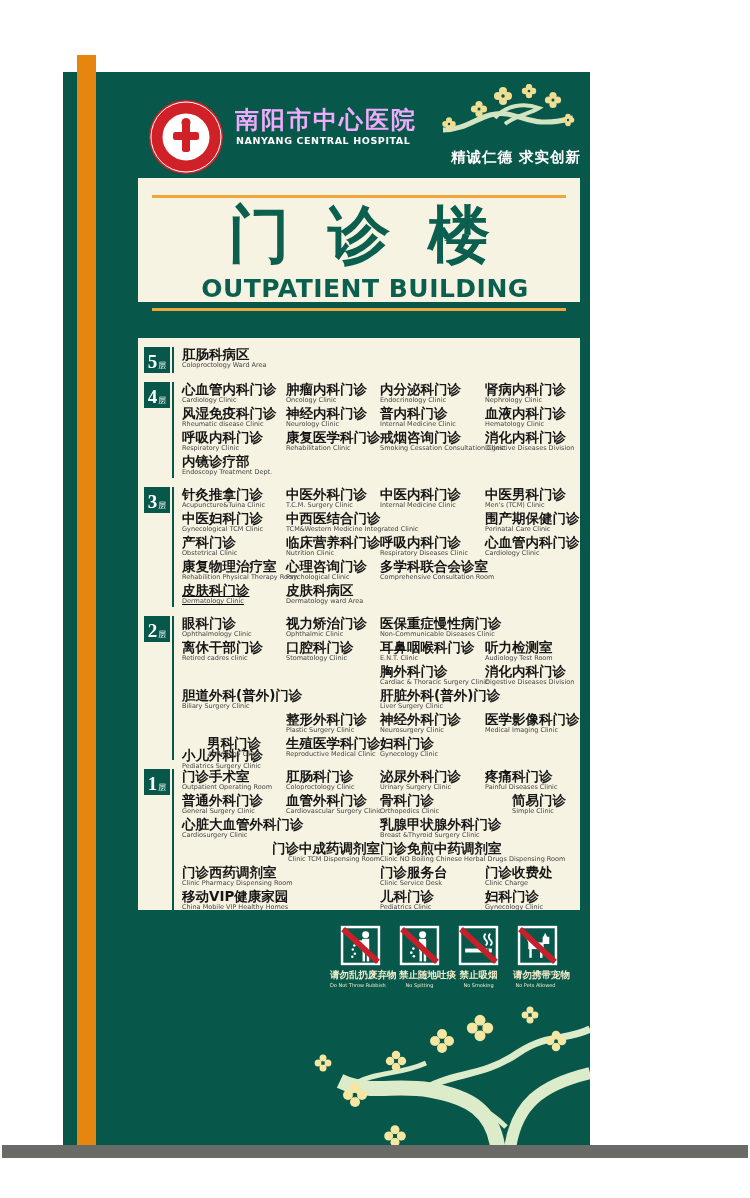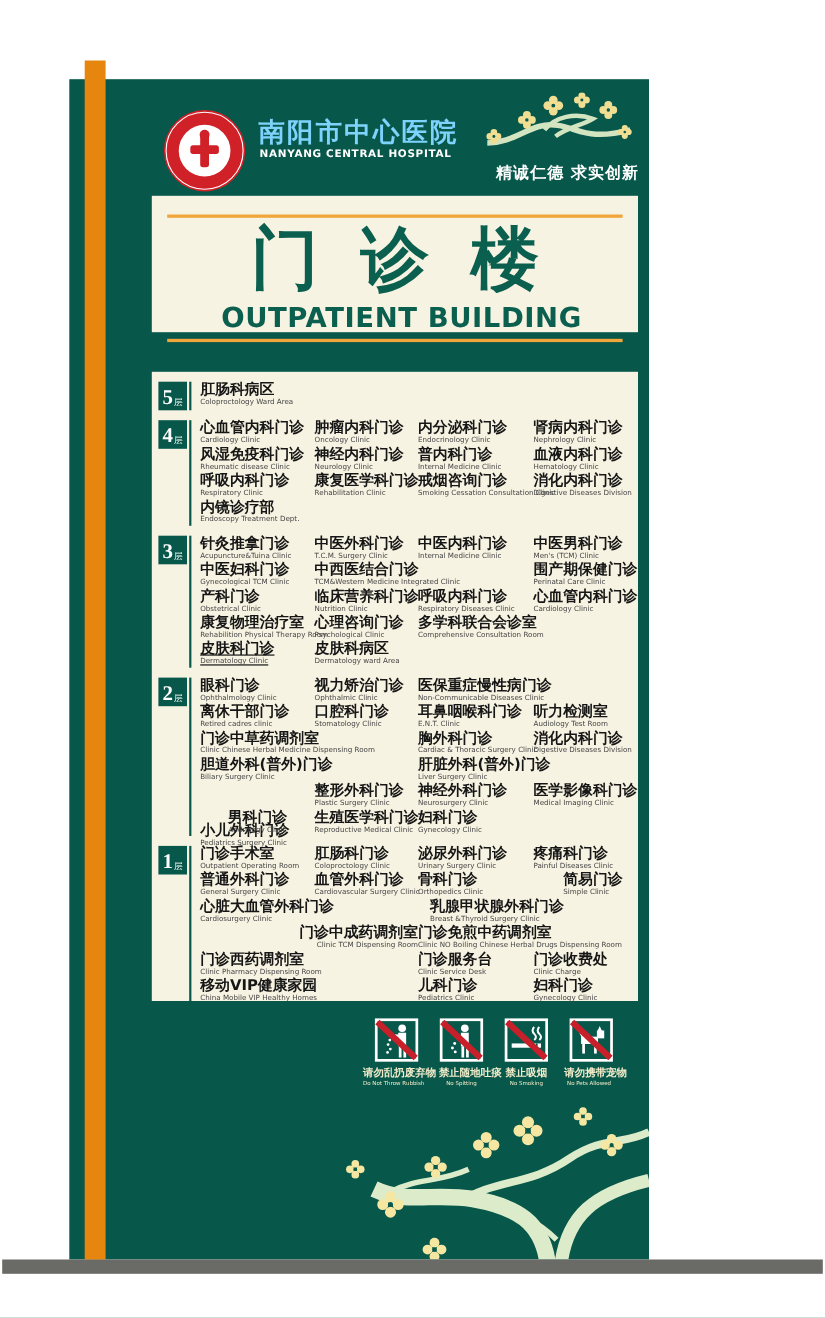--- a/index.html
+++ b/index.html
@@ -15,21 +15,21 @@
     position:absolute;left:77px;top:55px;width:19px;height:1090px;
     background:#e7860e;z-index:5;
   }
   .base-bar{
     position:absolute;left:2px;top:1145px;width:746px;height:13px;
     background:#6a6a66;z-index:4;
   }
   
   .logo{position:absolute;left:85px;top:27px;width:76px;height:76px;}
   .hosp-name-cn{
-    position:absolute;left:172px;top:32px;color:#7dd3fc;
+    position:absolute;left:172px;top:32px;color:#f0abfc;
     font-size:24px;font-weight:bold;letter-spacing:2px;white-space:nowrap;
   }
   .hosp-name-en{
     position:absolute;left:173px;top:63px;color:#ffffff;
     font-size:9.5px;font-weight:bold;letter-spacing:.6px;white-space:nowrap;
   }
   .branch-top{position:absolute;left:372px;top:12px;width:140px;height:62px;}
   .slogan{
     position:absolute;left:368px;top:76px;width:150px;text-align:right;
     color:#ffffff;font-size:14.5px;font-weight:bold;letter-spacing:1px;white-space:nowrap;
@@ -341,24 +341,20 @@
   <div class="entry" style="grid-area: 2 / 3;">
     <div class="cn">耳鼻咽喉科门诊</div>
     <div class="en">E.N.T. Clinic</div>
   </div>
 
   <div class="entry" style="grid-area: 2 / 4;">
     <div class="cn">听力检测室</div>
     <div class="en">Audiology Test Room</div>
   </div>
 
-  <div class="entry" style="grid-area: 3 / 1 / auto / span 2;">
-    <div class="cn">门诊中草药调剂室</div>
-    <div class="en">Clinic Chinese Herbal Medicine Dispensing Room</div>
-  </div>
 
   <div class="entry" style="grid-area: 3 / 3;">
     <div class="cn">胸外科门诊</div>
     <div class="en">Cardiac &amp; Thoracic  Surgery Clinic</div>
   </div>
 
   <div class="entry" style="grid-area: 3 / 4;">
     <div class="cn">消化内科门诊</div>
     <div class="en">Digestive Diseases Division</div>
   </div>
@@ -454,21 +450,21 @@
   <div class="entry" style="grid-area: 2 / 4; margin-left: 27px;">
     <div class="cn">简易门诊</div>
     <div class="en">Simple  Clinic</div>
   </div>
 
   <div class="entry" style="grid-area: 3 / 1 / auto / span 2;">
     <div class="cn">心脏大血管外科门诊</div>
     <div class="en">Cardiosurgery Clinic</div>
   </div>
 
-  <div class="entry" style="grid-area: 3 / 3 / auto / span 2; margin-left: 11px;">
+  <div class="entry" style="grid-area: 3 / 3 / auto / span 2;">
     <div class="cn">乳腺甲状腺外科门诊</div>
     <div class="en">Breast &amp;Thyroid Surgery Clinic</div>
   </div>
 
   <div class="entry" style="grid-area: 4 / 1 / auto / span 2; text-align: right;">
     <div class="cn">门诊中成药调剂室</div>
     <div class="en">Clinic TCM Dispensing Room</div>
   </div>
 
   <div class="entry" style="grid-area: 4 / 3 / auto / span 2;">

